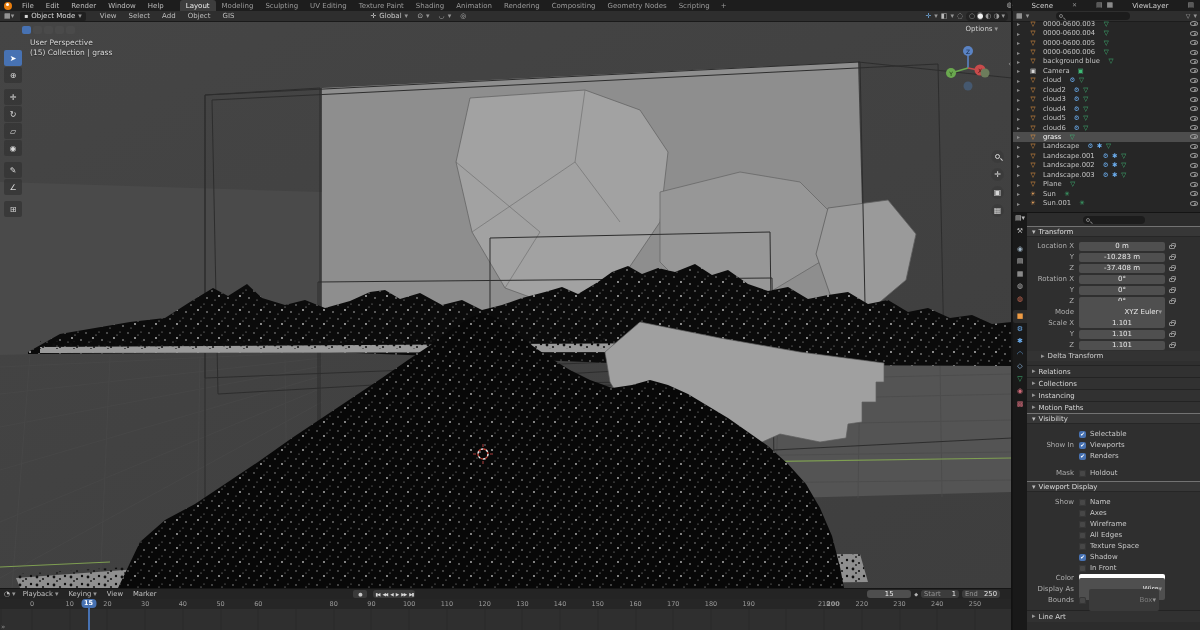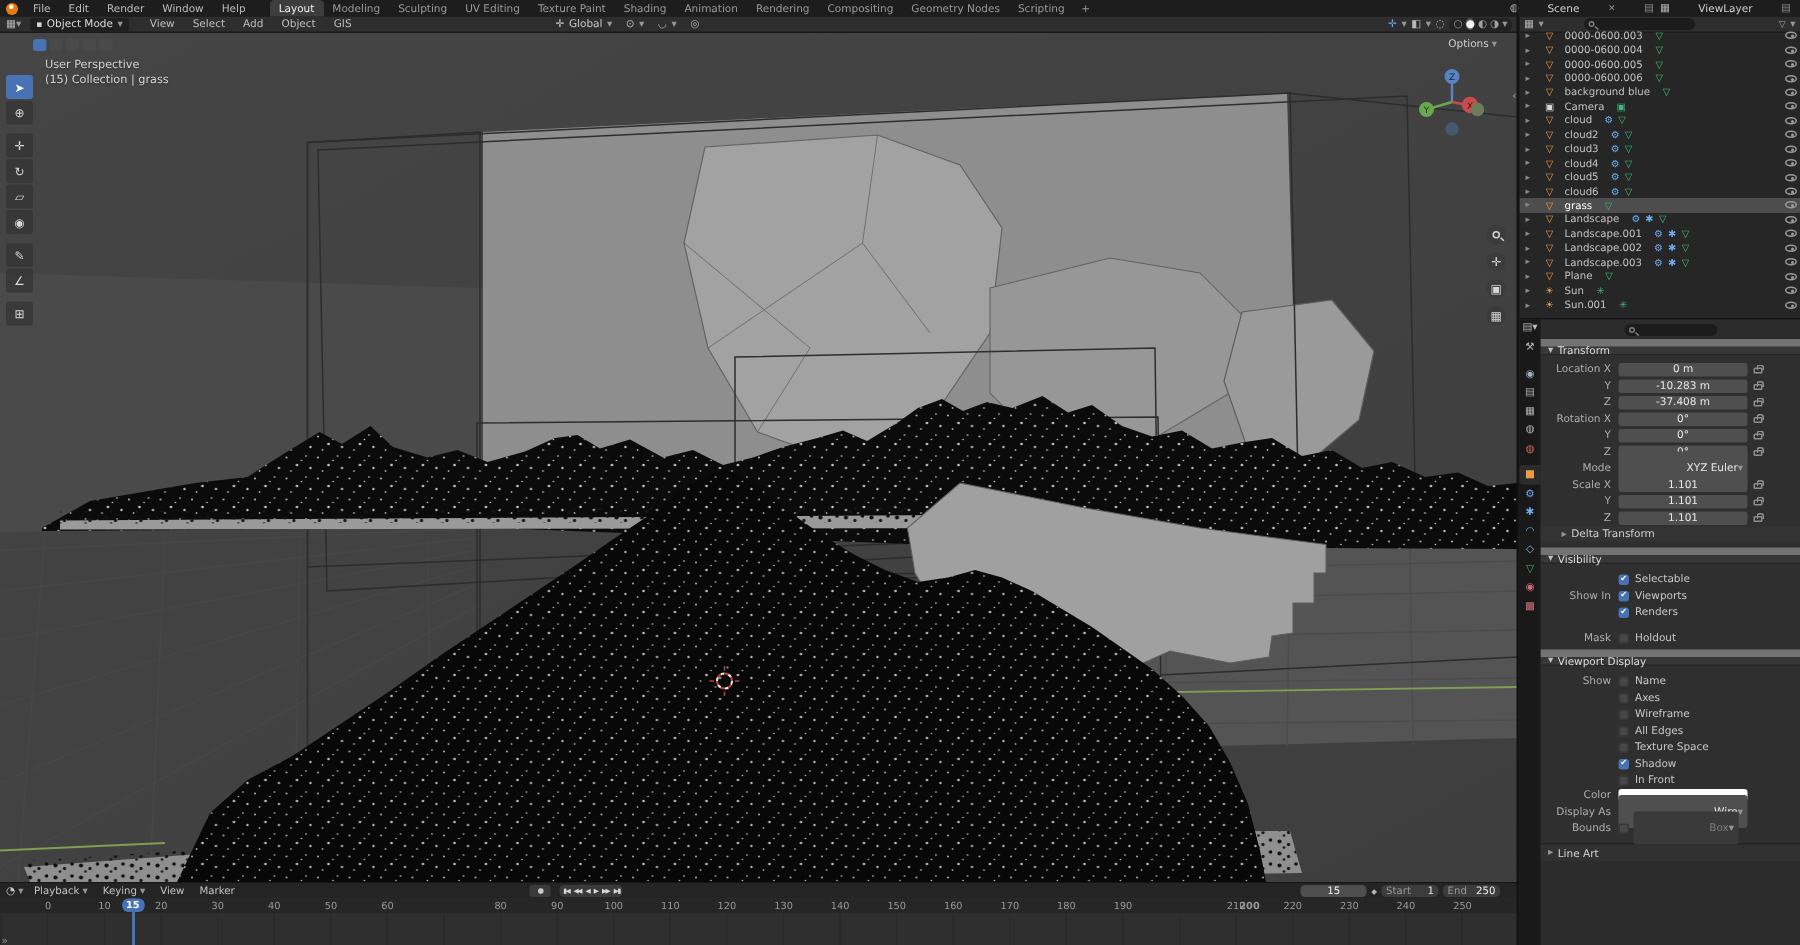--- a/index.html
+++ b/index.html
@@ -88,21 +88,21 @@
 
 .props{position:absolute;left:1012px;top:213px;width:188px;height:417px;background:#2c2c2c;border-left:1px solid #141414;display:flex}
 .ptabs{width:14px;background:#191919;display:flex;flex-direction:column;align-items:center;padding-top:12px}
 .ptab{width:14px;height:12.5px;display:flex;align-items:center;justify-content:center;font-size:7px}
 .ptab.gap{margin-top:5px}
 .ptab.active{background:#2c2c2c;border-radius:2px 0 0 2px}
 .pt-editor{position:absolute;left:1013px;top:214px;width:14px;text-align:center;font-size:7px;color:#bbb}
 .pbody{flex:1;font-size:7px;overflow:hidden}
 .pb-top{height:13px;display:flex;align-items:center;padding:0 4px}
 .psearch{width:62px;height:8px;background:#1c1c1c;border-radius:4px;display:flex;align-items:center;gap:2px;padding:0 3px;margin-left:52px}
-.phdr{height:11px;background:#373737;display:flex;align-items:center;gap:3px;padding:0 5px;color:#dedede;border-top:5px solid #737373;border-bottom:1px solid #262626}
+.phdr{height:11px;background:#373737;display:flex;align-items:flex-end;gap:3px;padding:0 5px;color:#dedede;border-top:1px solid #737373;border-bottom:1px solid #262626}
 .phdr .i-down::before,.phdr .i-right::before{color:#bdbdbd}
 .ppanel{background:#2f2f2f;padding:3px 0 4px}
 .prow{display:flex;align-items:center;height:10px;margin:1px 0}
 .plabel{width:52px;text-align:right;color:#aeaeae;padding-right:5px;white-space:nowrap;flex:none}
 .pfield{width:86px;height:9px;background:#4f4f4f;border-radius:2px;color:#e8e8e8;text-align:center;line-height:9px;flex:none}
 .pfield.drop{display:flex;align-items:center;justify-content:flex-end;padding:11px 3px;text-align:left}
 .pfield.dis{background:#3a3a3a;color:#7d7d7d}
 .pswatch{width:86px;height:8px;background:#fff;border-radius:2px;flex:none}
 .lock{position:relative;width:6px;height:4.5px;border:1px solid #8f8f8f;border-radius:1px;margin-left:4px;margin-top:2px;flex:none}
 .lock::before{content:"";position:absolute;left:.5px;top:-3px;width:3px;height:3px;border:1px solid #8f8f8f;border-bottom:none;border-radius:2px 2px 0 0}
@@ -742,20 +742,42 @@
             <span class="pfield">1.101</span>
             <span class="lock"></span>
           </div>
         </div>
       <div class="subhdr">
         <span class="ic i-right"></span>
         <span>Delta Transform</span>
       </div>
     </div>
 
+    <div>
+
+        <div class="sect">
+          <span class="ic i-right"></span>
+          <span>Relations</span>
+        </div>
+
+        <div class="sect">
+          <span class="ic i-right"></span>
+          <span>Collections</span>
+        </div>
+
+        <div class="sect">
+          <span class="ic i-right"></span>
+          <span>Instancing</span>
+        </div>
+
+        <div class="sect">
+          <span class="ic i-right"></span>
+          <span>Motion Paths</span>
+        </div>
+      </div>
 
     <div class="phdr">
       <span class="ic i-down"></span>
       <span>Visibility</span>
     </div>
     <div class="ppanel">
 
         <div class="crow">
           <span class="plabel"></span>
           <span class="cbx on"></span>

